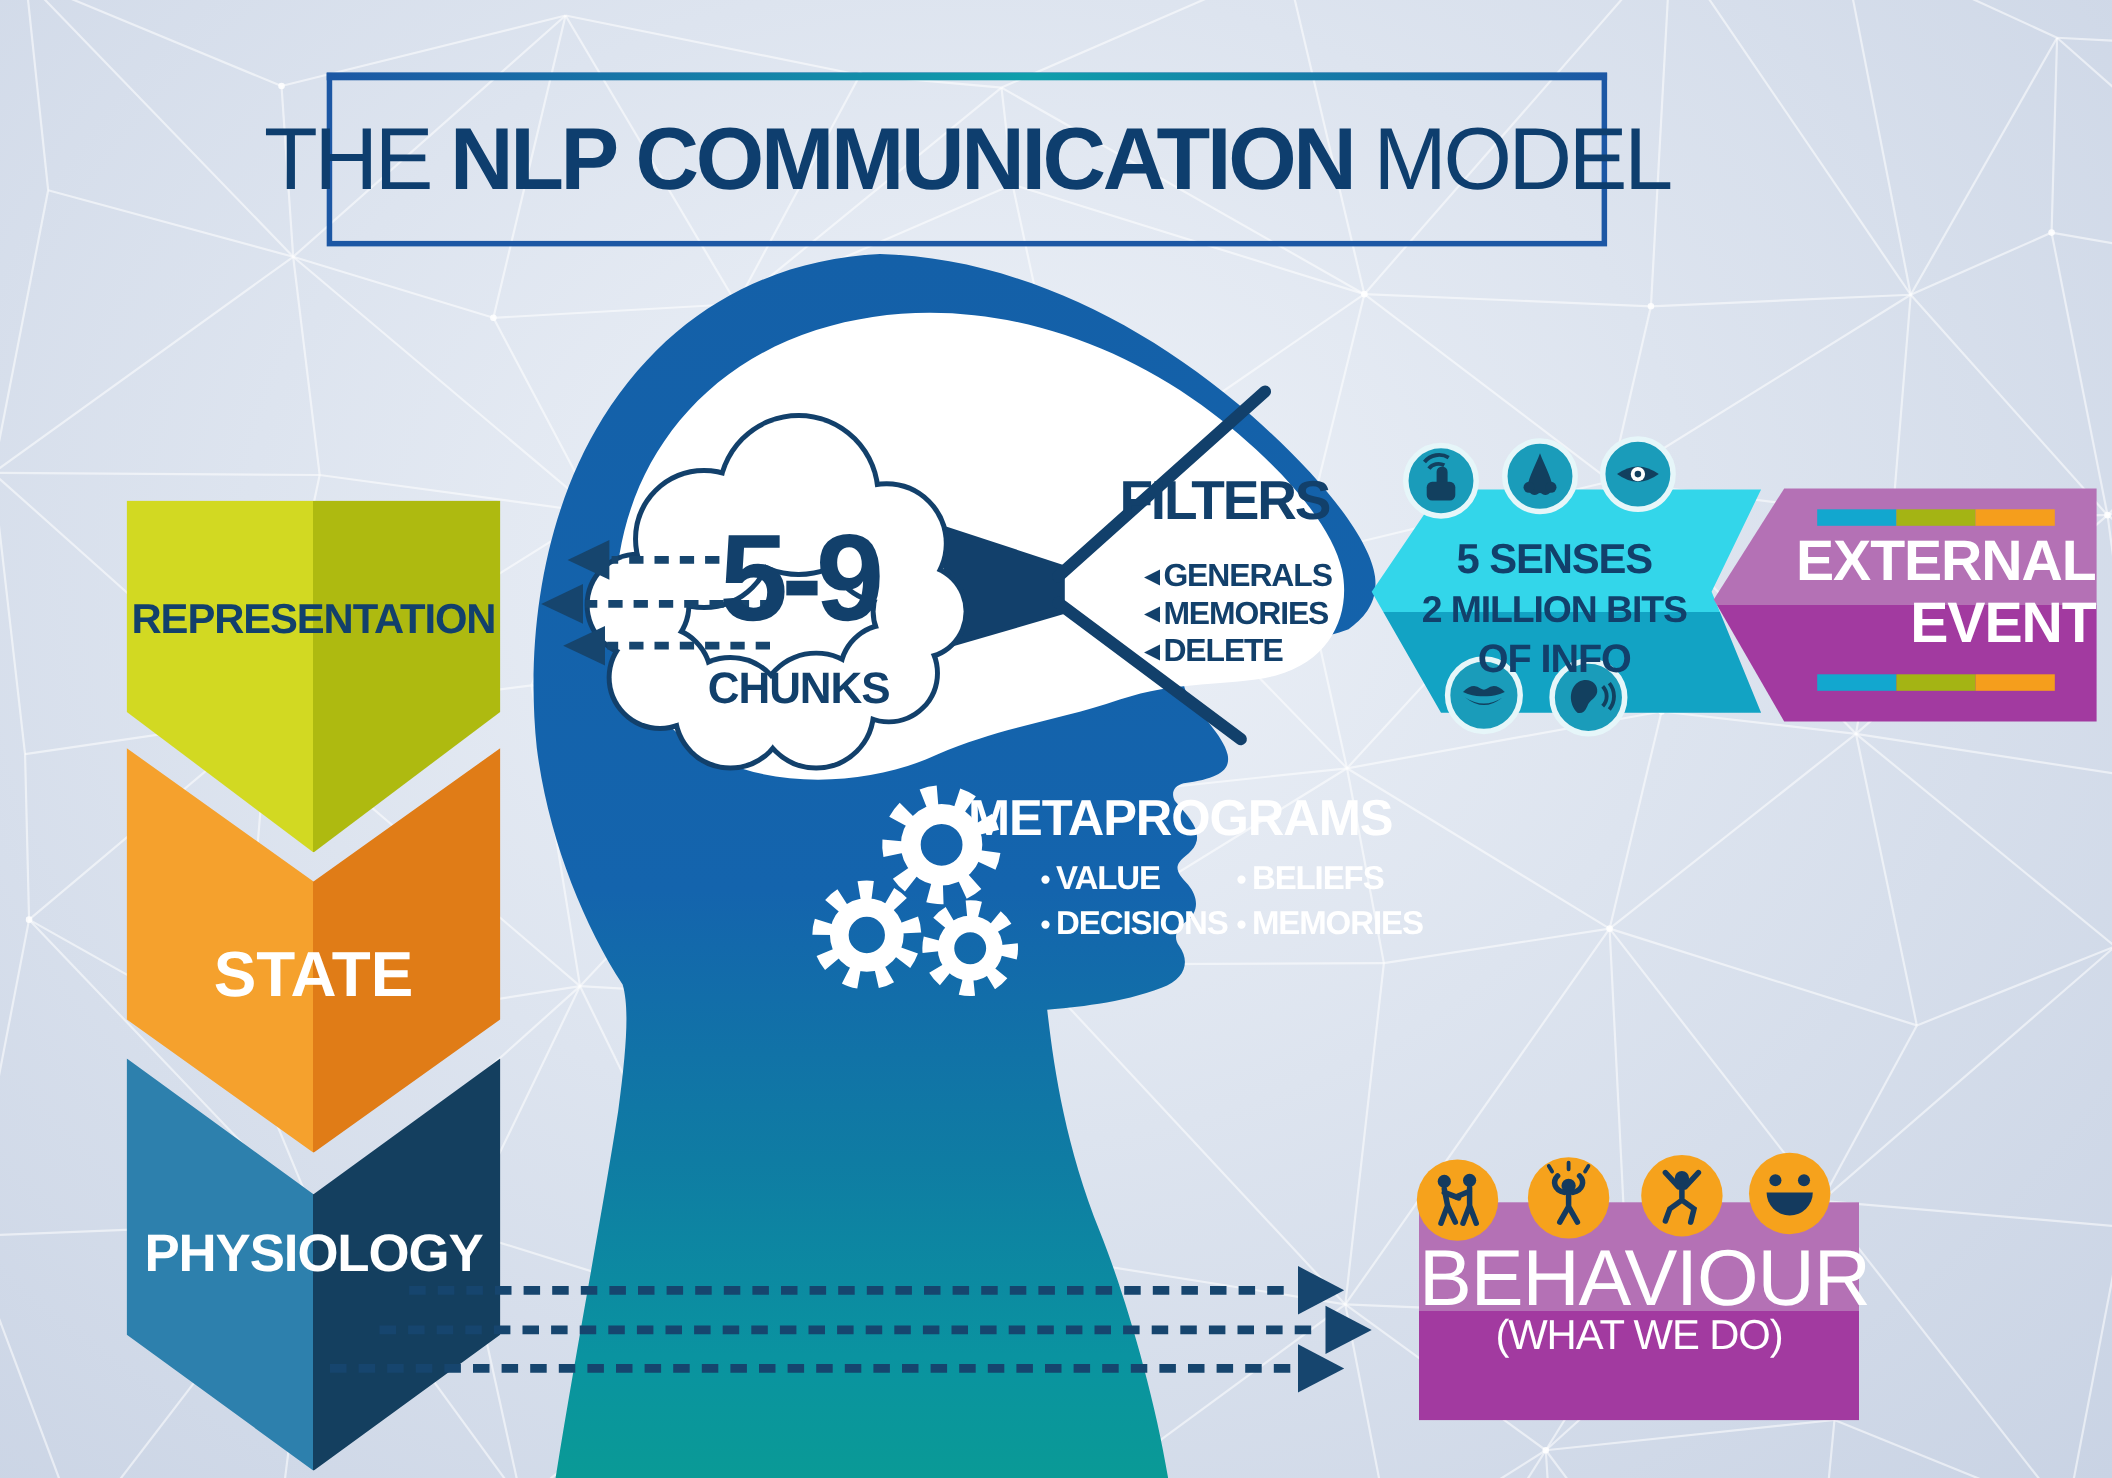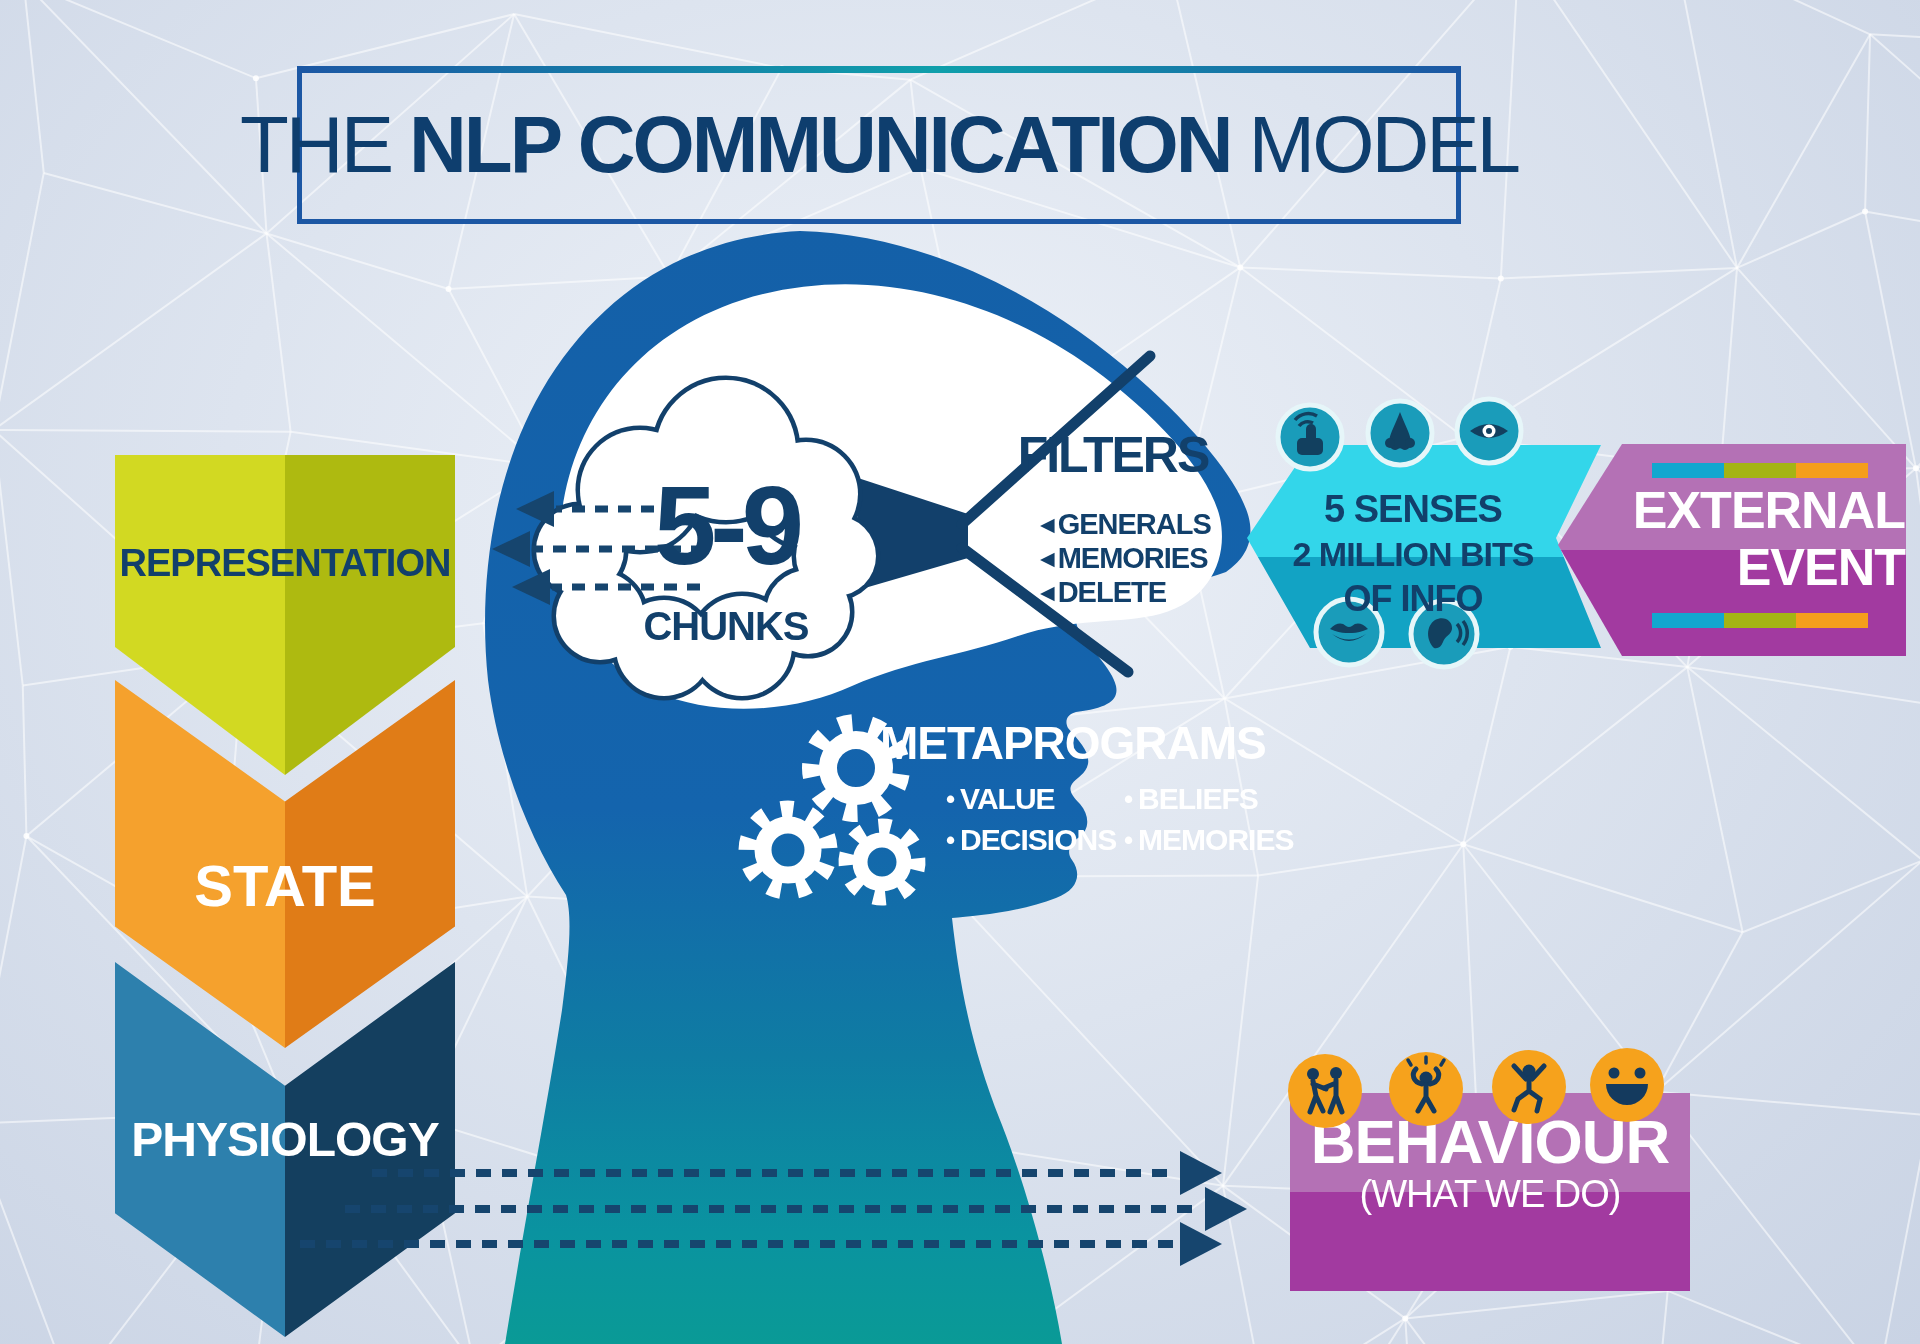--- a/index.html
+++ b/index.html
@@ -30,21 +30,21 @@
   .chev-state{top:680px;height:368px;background:linear-gradient(90deg,var(--orange-l) 0 50%,var(--orange-d) 50% 100%);
            clip-path:polygon(0 0,50% 33%,100% 0,100% 67%,50% 100%,0 67%);padding-top:172px;}
   .chev-state .ln{font-size:58px;font-weight:700;color:#fff;letter-spacing:0px;}
   .chev-phys{top:962px;height:375px;background:linear-gradient(90deg,var(--steel-l) 0 50%,var(--steel-d) 50% 100%);
            clip-path:polygon(0 0,50% 33%,100% 0,100% 67%,50% 100%,0 67%);padding-top:150px;}
   .chev-phys .ln{font-size:48px;font-weight:700;color:#fff;letter-spacing:-1px;}
 
   
   .behaviour-box{position:absolute;left:1290px;top:1093px;width:400px;height:198px;z-index:2;
            background:linear-gradient(180deg,var(--purple-l) 0 50%,var(--purple-d) 50% 100%);text-align:center;}
-  .behaviour-title{margin-top:20px;font-size:62px;font-weight:700;color:#fff;letter-spacing:-1px;line-height:58px;}
+  .behaviour-title{margin-top:40px;font-size:72px;font-weight:400;color:#fff;letter-spacing:-1px;line-height:58px;}
   .behaviour-sub{font-size:38px;font-weight:400;color:#fff;letter-spacing:-1px;line-height:46px;}
 
   
   .chunks-value{left:586px;top:470px;width:280px;text-align:center;font-size:112px;font-weight:700;
                 color:var(--navy);letter-spacing:-6px;line-height:112px;}
   .chunks-label{left:586px;top:604px;width:280px;text-align:center;font-size:40px;font-weight:700;
                 color:var(--navy);letter-spacing:-1px;}
   .filters-title{left:1008px;top:386px;width:210px;text-align:center;font-size:50px;font-weight:700;
                 color:var(--navy);letter-spacing:-2px;margin-top:40px;}
   .filters-list{left:1040px;top:510px;display:flex;flex-direction:column;gap:5px;}

